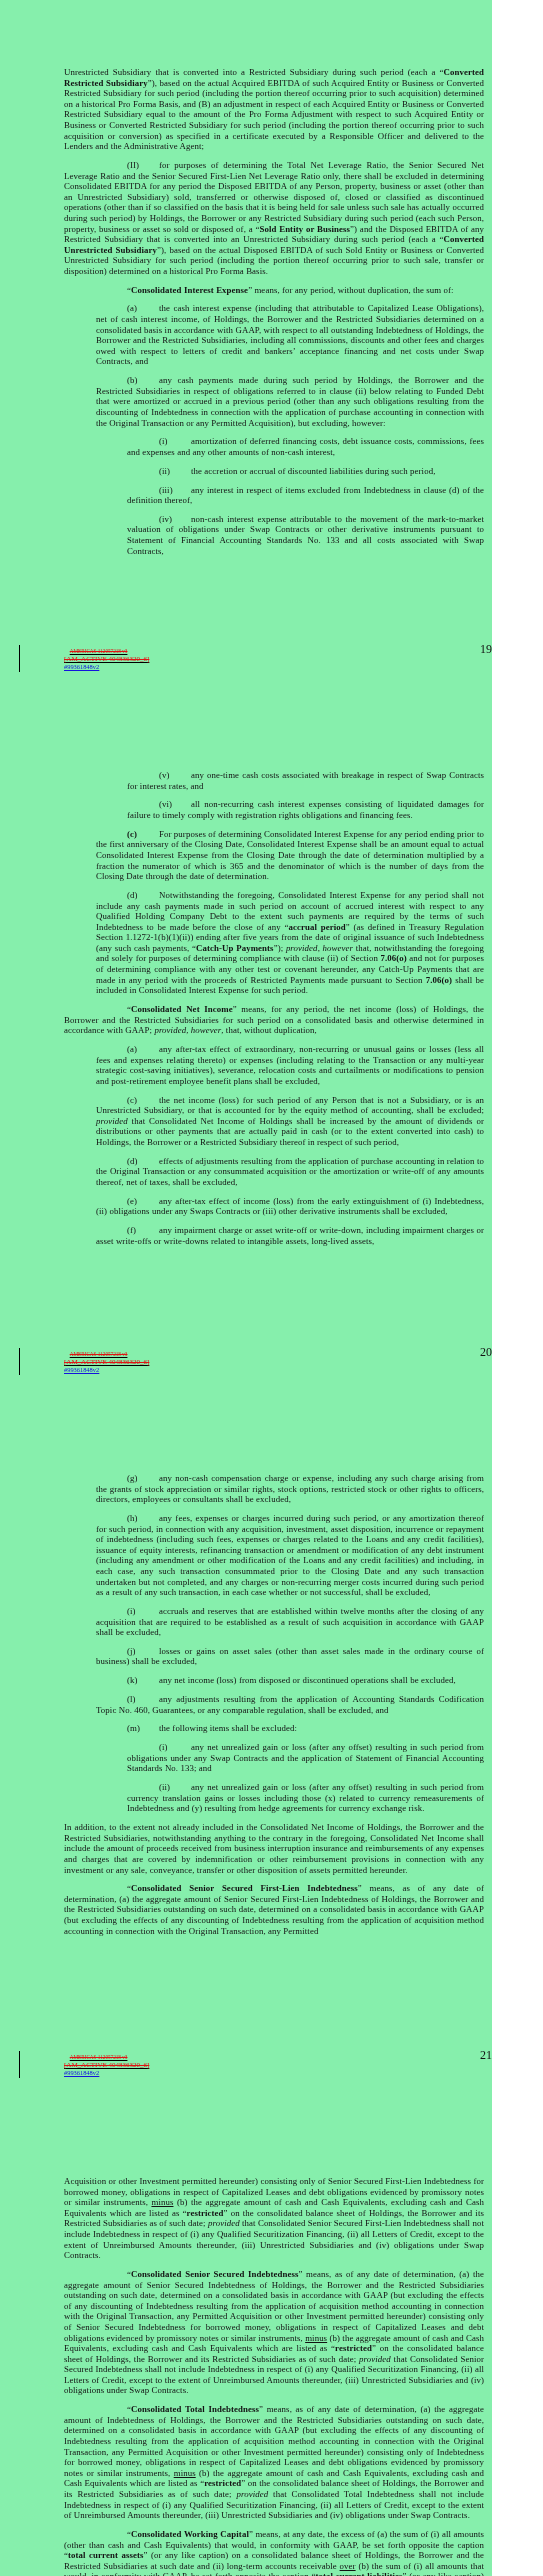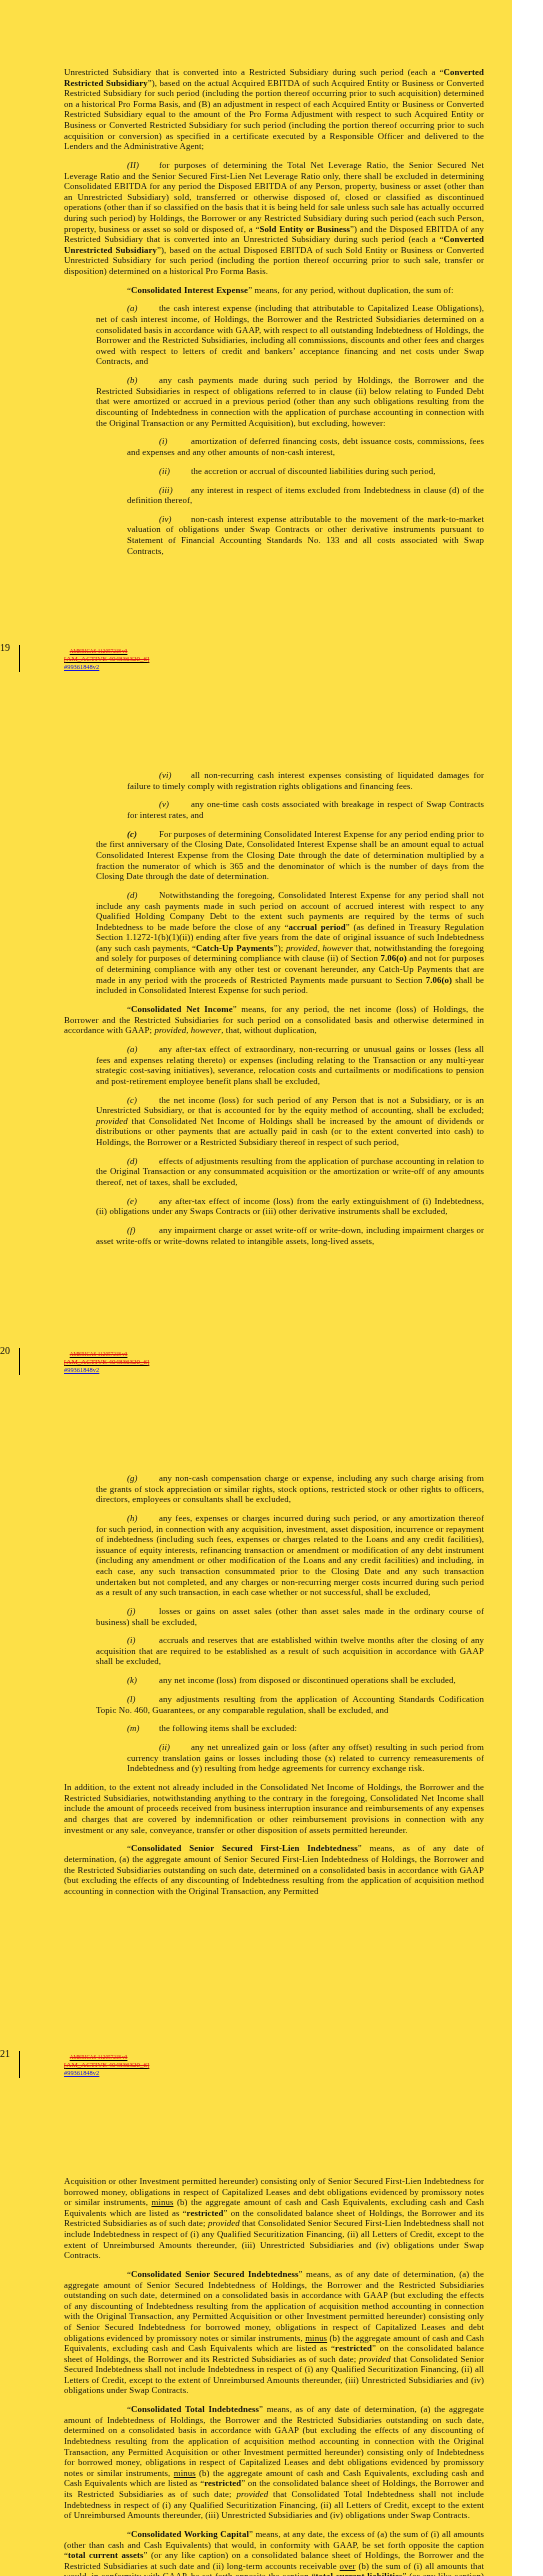--- a/index.html
+++ b/index.html
@@ -1,33 +1,33 @@
 <!DOCTYPE html>
 <html style="font-size:8.2px"><head>
 <meta charset="utf-8">
 <style>
   html,body{margin:0;padding:0;background:#ffffff;}
   body{width:544px;font-family:"Liberation Serif",serif;}
   #doc{width:544px;background:#ffffff;}
-  .page{position:relative;width:492px;height:703px;background:#fde047;overflow:hidden;padding-left:20px;}
+  .page{position:relative;width:492px;height:703px;background:#86efac;overflow:hidden;}
   .content{position:absolute;left:64px;top:67px;width:420px;max-height:577px;overflow:hidden;}
   .blk{margin:0 0 8.2px 0;font-size:8.8px;line-height:10.6px;letter-spacing:0.1px;color:#121212;text-align:justify;}
   .blk:last-child{margin-bottom:0;}
   .lvl0{margin-left:0;}
   .lvl1{margin-left:32px;}
   .lvl2{margin-left:63px;}
   .fi.lvl0{text-indent:63px;}
   .fi.lvl1{text-indent:31px;}
   .fi.lvl2{text-indent:32px;}
-  .lbl{display:inline-block;min-width:32px;text-indent:0;font-style:italic;}
+  .lbl{display:inline-block;min-width:32px;text-indent:0;}
   .b{font-weight:bold;}
   .i{font-style:italic;}
   .u{text-decoration:underline;}
   .changebar{position:absolute;left:18.5px;top:645px;width:1px;height:27px;background:#000000;}
-  .pagenum{position:absolute;left:0;right:0;top:642px;text-align:left;font-size:10px;color:#121212;}
+  .pagenum{position:absolute;left:0;right:0;top:642px;text-align:right;font-size:12px;color:#121212;}
   .footer{position:absolute;left:64px;top:647px;line-height:8.2px;white-space:nowrap;text-decoration:underline;}
   .f1{font-size:5.2px;text-decoration:line-through;margin-left:5.7px;}
   .f2{font-size:7px;text-decoration:line-through;}
   .f3{font-size:6.4px;text-decoration:underline;}
 </style>
 </head>
 <body>
 
 <div id="doc">
     <div class="page">
@@ -45,22 +45,22 @@
       <div class="changebar"></div>
       <div class="pagenum">19</div>
       <div class="footer">
         <div class="f1" style="color: rgb(224, 20, 20);">AMERICAS 112057218 v3</div>
         <div class="f2" style="color: rgb(224, 20, 20);">[AM_ACTIVE 404836320_6]</div>
         <div class="f3" style="color: rgb(20, 20, 221);">#99361848v2</div>
       </div>
     </div>
     <div class="page">
       <div class="content">
+        <p class="blk lvl2 fi"><span class="lbl">(v)</span><span>any one-time cash costs associated with breakage in respect of Swap Contracts for interest rates, and</span></p>
         <p class="blk lvl2 fi"><span class="lbl">(vi)</span><span>all non-recurring cash interest expenses consisting of liquidated damages for failure to timely comply with registration rights obligations and financing fees.</span></p>
-        <p class="blk lvl2 fi"><span class="lbl">(v)</span><span>any one-time cash costs associated with breakage in respect of Swap Contracts for interest rates, and</span></p>
         <p class="blk lvl1 fi"><span class="lbl b">(c)</span><span>For purposes of determining Consolidated Interest Expense for any period ending prior to the first anniversary of the Closing Date, Consolidated Interest Expense shall be an amount equal to actual Consolidated Interest Expense from the Closing Date through the date of determination multiplied by a fraction the numerator of which is 365 and the denominator of which is the number of days from the Closing Date through the date of determination.</span></p>
         <p class="blk lvl1 fi"><span class="lbl">(d)</span><span>Notwithstanding the foregoing, Consolidated Interest Expense for any period shall not include any cash payments made in such period on account of accrued interest with respect to any Qualified Holding Company Debt to the extent such payments are required by the terms of such Indebtedness to be made before the close of any “</span><span class="b">accrual period</span><span>” (as defined in Treasury Regulation Section 1.1272-1(b)(1)(ii)) ending after five years from the date of original issuance of such Indebtedness (any such cash payments, “</span><span class="b">Catch-Up Payments</span><span>”); </span><span class="i">provided</span><span>, </span><span class="i">however</span><span> that, notwithstanding the foregoing and solely for purposes of determining compliance with clause (ii) of Section </span><span class="b">7.06(o)</span><span> and not for purposes of determining compliance with any other test or covenant hereunder, any Catch-Up Payments that are made in any period with the proceeds of Restricted Payments made pursuant to Section </span><span class="b">7.06(o)</span><span> shall be included in Consolidated Interest Expense for such period.</span></p>
         <p class="blk lvl0 fi"><span>“</span><span class="b">Consolidated Net Income</span><span>” means, for any period, the net income (loss) of Holdings, the Borrower and the Restricted Subsidiaries for such period on a consolidated basis and otherwise determined in accordance with GAAP; </span><span class="i">provided</span><span>, </span><span class="i">however</span><span>, that, without duplication,</span></p>
         <p class="blk lvl1 fi"><span class="lbl">(a)</span><span>any after-tax effect of extraordinary, non-recurring or unusual gains or losses (less all fees and expenses relating thereto) or expenses (including relating to the Transaction or any multi-year strategic cost-saving initiatives), severance, relocation costs and curtailments or modifications to pension and post-retirement employee benefit plans shall be excluded,</span></p>
         <p class="blk lvl1 fi"><span class="lbl">(c)</span><span>the net income (loss) for such period of any Person that is not a Subsidiary, or is an Unrestricted Subsidiary, or that is accounted for by the equity method of accounting, shall be excluded; </span><span class="i">provided</span><span> that Consolidated Net Income of Holdings shall be increased by the amount of dividends or distributions or other payments that are actually paid in cash (or to the extent converted into cash) to Holdings, the Borrower or a Restricted Subsidiary thereof in respect of such period,</span></p>
         <p class="blk lvl1 fi"><span class="lbl">(d)</span><span>effects of adjustments resulting from the application of purchase accounting in relation to the Original Transaction or any consummated acquisition or the amortization or write-off of any amounts thereof, net of taxes, shall be excluded,</span></p>
         <p class="blk lvl1 fi"><span class="lbl">(e)</span><span>any after-tax effect of income (loss) from the early extinguishment of (i) Indebtedness, (ii) obligations under any Swaps Contracts or (iii) other derivative instruments shall be excluded,</span></p>
         <p class="blk lvl1 fi"><span class="lbl">(f)</span><span>any impairment charge or asset write-off or write-down, including impairment charges or asset write-offs or write-downs related to intangible assets, long-lived assets,</span></p>
       </div>
       <div class="changebar"></div>
@@ -68,25 +68,26 @@
       <div class="footer">
         <div class="f1" style="color: rgb(224, 20, 20);">AMERICAS 112057218 v3</div>
         <div class="f2" style="color: rgb(224, 20, 20);">[AM_ACTIVE 404836320_6]</div>
         <div class="f3" style="color: rgb(20, 20, 221);">#99361848v2</div>
       </div>
     </div>
     <div class="page">
       <div class="content">
         <p class="blk lvl1 fi"><span class="lbl">(g)</span><span>any non-cash compensation charge or expense, including any such charge arising from the grants of stock appreciation or similar rights, stock options, restricted stock or other rights to officers, directors, employees or consultants shall be excluded,</span></p>
         <p class="blk lvl1 fi"><span class="lbl">(h)</span><span>any fees, expenses or charges incurred during such period, or any amortization thereof for such period, in connection with any acquisition, investment, asset disposition, incurrence or repayment of indebtedness (including such fees, expenses or charges related to the Loans and any credit facilities), issuance of equity interests, refinancing transaction or amendment or modification of any debt instrument (including any amendment or other modification of the Loans and any credit facilities) and including, in each case, any such transaction consummated prior to the Closing Date and any such transaction undertaken but not completed, and any charges or non-recurring merger costs incurred during such period as a result of any such transaction, in each case whether or not successful, shall be excluded,</span></p>
+        <p class="blk lvl1 fi"><span class="lbl">(i)</span><span>accruals and reserves that are established within twelve months after the closing of any acquisition that are required to be established as a result of such acquisition in accordance with GAAP shall be excluded,</span></p>
         <p class="blk lvl1 fi"><span class="lbl">(j)</span><span>losses or gains on asset sales (other than asset sales made in the ordinary course of business) shall be excluded,</span></p>
-        <p class="blk lvl1 fi"><span class="lbl">(i)</span><span>accruals and reserves that are established within twelve months after the closing of any acquisition that are required to be established as a result of such acquisition in accordance with GAAP shall be excluded,</span></p>
         <p class="blk lvl1 fi"><span class="lbl">(k)</span><span>any net income (loss) from disposed or discontinued operations shall be excluded,</span></p>
         <p class="blk lvl1 fi"><span class="lbl">(l)</span><span>any adjustments resulting from the application of Accounting Standards Codification Topic No. 460, Guarantees, or any comparable regulation, shall be excluded, and</span></p>
         <p class="blk lvl1 fi"><span class="lbl">(m)</span><span>the following items shall be excluded:</span></p>
+        <p class="blk lvl2 fi"><span class="lbl">(i)</span><span>any net unrealized gain or loss (after any offset) resulting in such period from obligations under any Swap Contracts and the application of Statement of Financial Accounting Standards No. 133; and</span></p>
         <p class="blk lvl2 fi"><span class="lbl">(ii)</span><span>any net unrealized gain or loss (after any offset) resulting in such period from currency translation gains or losses including those (x) related to currency remeasurements of Indebtedness and (y) resulting from hedge agreements for currency exchange risk.</span></p>
         <p class="blk lvl0"><span>In addition, to the extent not already included in the Consolidated Net Income of Holdings, the Borrower and the Restricted Subsidiaries, notwithstanding anything to the contrary in the foregoing, Consolidated Net Income shall include the amount of proceeds received from business interruption insurance and reimbursements of any expenses and charges that are covered by indemnification or other reimbursement provisions in connection with any investment or any sale, conveyance, transfer or other disposition of assets permitted hereunder.</span></p>
         <p class="blk lvl0 fi"><span>“</span><span class="b">Consolidated Senior Secured First-Lien Indebtedness</span><span>” means, as of any date of determination, (a) the aggregate amount of Senior Secured First-Lien Indebtedness of Holdings, the Borrower and the Restricted Subsidiaries outstanding on such date, determined on a consolidated basis in accordance with GAAP (but excluding the effects of any discounting of Indebtedness resulting from the application of acquisition method accounting in connection with the Original Transaction, any Permitted</span></p>
       </div>
       <div class="changebar"></div>
       <div class="pagenum">21</div>
       <div class="footer">
         <div class="f1" style="color: rgb(224, 20, 20);">AMERICAS 112057218 v3</div>
         <div class="f2" style="color: rgb(224, 20, 20);">[AM_ACTIVE 404836320_6]</div>
         <div class="f3" style="color: rgb(20, 20, 221);">#99361848v2</div>

